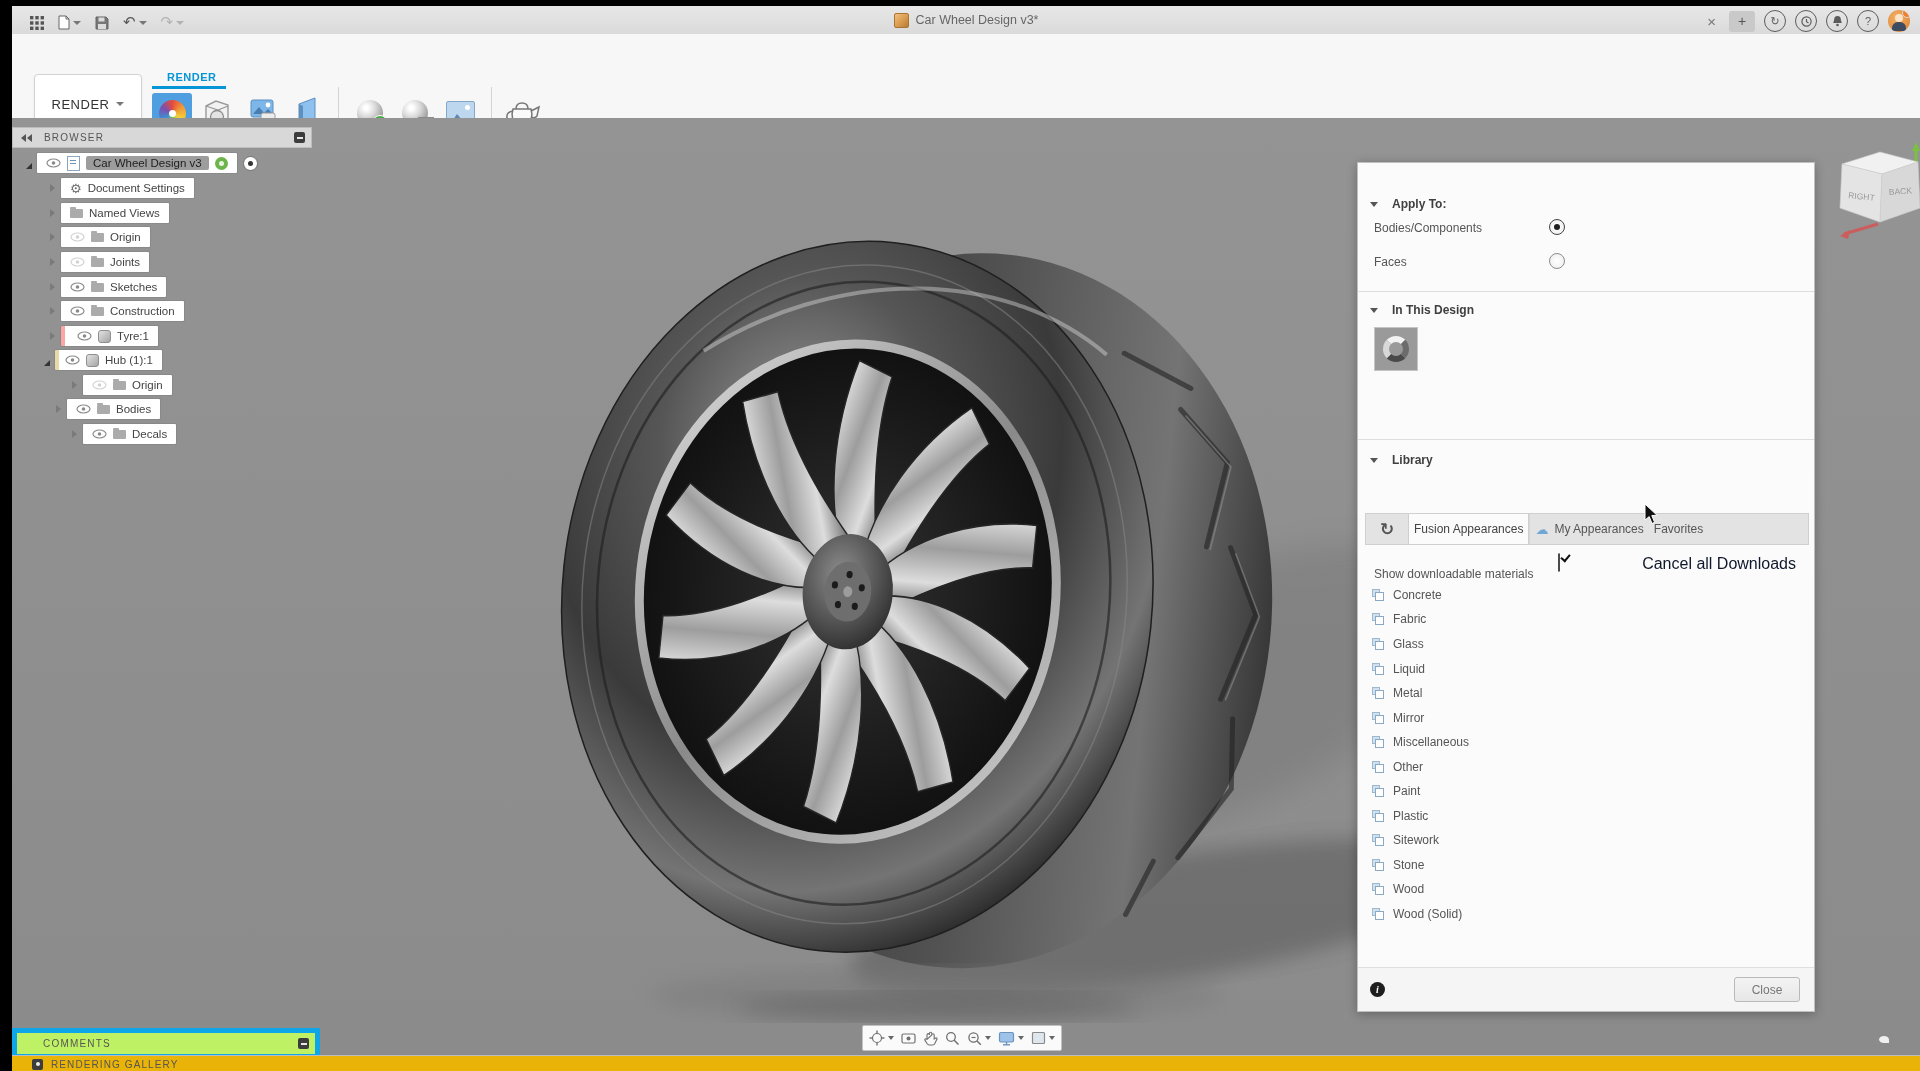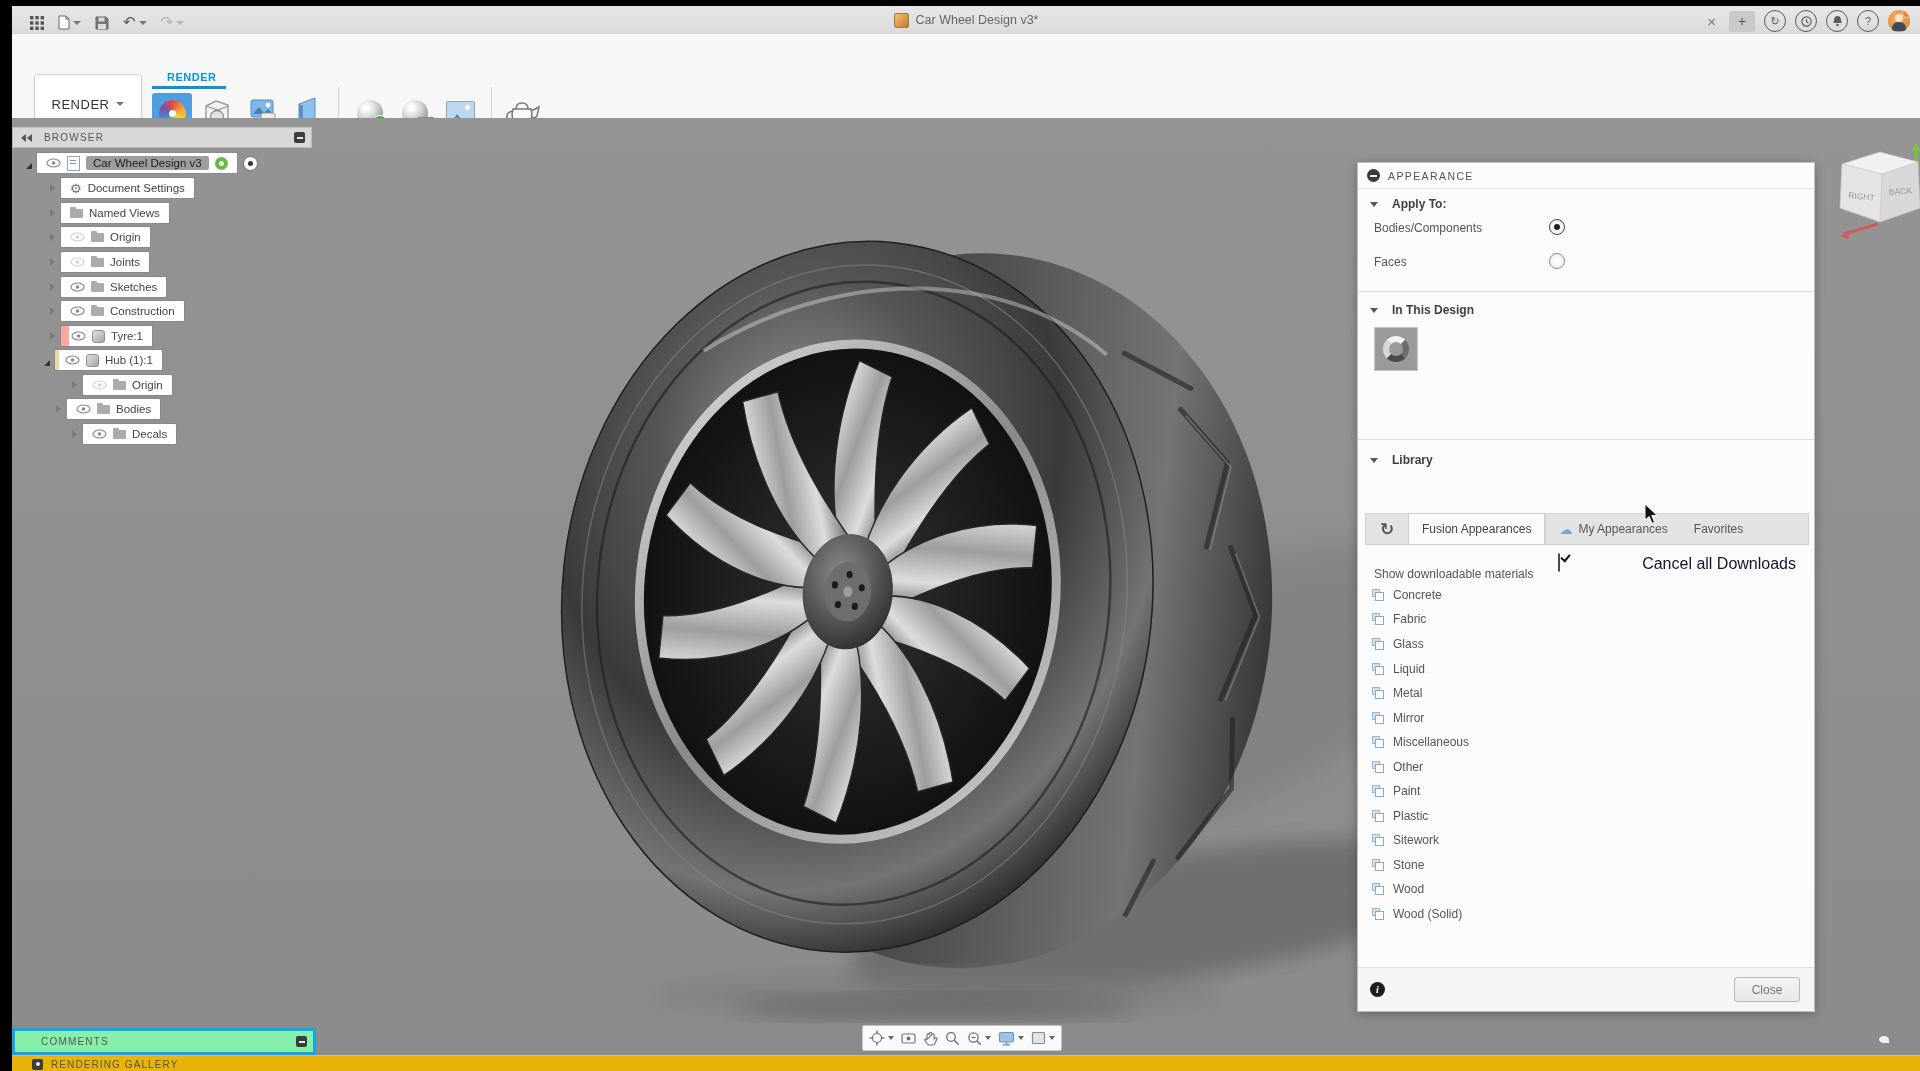--- a/index.html
+++ b/index.html
@@ -67,21 +67,21 @@
   .collapse-ic{margin-left:8px;display:flex;gap:1px}
   .collapse-ic i{width:0;height:0;border-top:4px solid transparent;border-bottom:4px solid transparent;border-right:5px solid #555}
   .sq-ic{width:11px;height:11px;background:#3c3c3c;border-radius:2px;margin-right:6px;position:relative}
   .sq-ic::after{content:"";position:absolute;left:2.5px;top:4.5px;width:6px;height:2px;background:#e8e8e8}
   .b-row{position:absolute;height:20px;display:flex;align-items:center}
   .tri-col{width:0;height:0;border-top:4px solid transparent;border-bottom:4px solid transparent;border-left:5px solid #7a7a7a;margin-right:6px}
   .tri-exp{width:0;height:0;border-left:6px solid transparent;border-top:6px solid transparent;border-bottom:6px solid #333;
            transform:rotate(0deg);margin-right:5px}
   .pill{background:#fff;height:20px;display:flex;align-items:center;gap:6px;padding:0 9px;border-radius:1px;
         box-shadow:0 0 0 1px rgba(0,0,0,.06);font-size:11.5px;color:#444;white-space:nowrap}
-  .pill.mk-green{border-left:8px solid #fca5a5;padding-left:2px}
+  .pill.mk-green{border-left:4px solid #fca5a5;padding-left:12px}
   .pill.mk-tan{border-left:4px solid #e9d9a6;padding-left:6px}
   .eye.dim{opacity:.38}
   .folder{width:13px;height:9px;background:#ababab;position:relative;border-radius:1px}
   .folder::before{content:"";position:absolute;left:0;top:-2px;width:6px;height:2px;background:#ababab;border-radius:1px 1px 0 0}
   .cube-ic{width:11px;height:11px;border:1px solid #8e8e8e;border-radius:3px;background:linear-gradient(135deg,#e2e2e2,#a5a5a5)}
   .gear-ic{font-family:"DejaVu Sans",sans-serif;font-size:13px;color:#6e6e6e;line-height:1}
   .doc-ic{width:11px;height:13px;background:#fff;border:1px solid #8aa5c0;position:relative}
   .doc-ic::after{content:"";position:absolute;left:2px;top:3px;width:6px;height:1.5px;background:#6f94b8;box-shadow:0 3px 0 #6f94b8}
   .root-chip{background:#9d9d9d;color:#1e1e1e;font-size:11.5px;padding:1px 7px;border-radius:2px}
   .green-badge{width:13px;height:13px;border-radius:50%;background:#6cb44c;position:relative}
@@ -107,41 +107,41 @@
   .divider{height:1px;background:#ddd;width:100%}
   .thumb{width:42px;height:42px;background:#9a9a9a;border:1px solid #c4c4c4;display:flex;align-items:center;justify-content:center}
   .ring{width:26px;height:26px;border-radius:50%;border:6px solid #d8d8d8;
         border-top-color:#f2f2f2;border-right-color:#6c6c6c;border-bottom-color:#4a4a4a;box-sizing:border-box}
   .search{width:428px;height:22px;background:#fff;border:1px solid #a9a9a9;border-radius:2px;display:flex;align-items:center}
   .search input{border:0;outline:0;flex:1;font-size:12px;color:#444;padding:0 6px;font-family:inherit;background:transparent}
   .search input::placeholder{color:#9b9b9b}
   .tabbar{width:442px;height:30px;background:#e3e3e3;border:1px solid #d0d0d0;display:flex;align-items:stretch}
   .refr{width:42px;display:flex;align-items:center;justify-content:center;font-size:17px;color:#555;font-weight:bold;
         font-family:"DejaVu Sans",sans-serif}
-  .tab{display:flex;align-items:center;gap:6px;padding:0 13px;font-size:12px;color:#555;border-left:1px solid #d6d6d6}
+  .tab{display:flex;align-items:center;gap:6px;padding:0 5px;font-size:12px;color:#555;border-left:1px solid #d6d6d6}
   .tab.active{background:#fbfbfb;border-left:1px solid #cfcfcf;border-right:1px solid #cfcfcf;color:#444}
   .cloud{color:#6fa8d6;font-size:13px;font-family:"DejaVu Sans",sans-serif}
   .chk{width:13px;height:13px;border:1.5px solid #4a4a4a;background:#fff;position:relative;border-radius:1px}
   .chk::after{content:"";position:absolute;left:2px;top:0px;width:7px;height:4px;border-left:2px solid #111;border-bottom:2px solid #111;
               transform:rotate(-50deg)}
   .cancel-dl{font-size:16px;color:#0f172a}
   .cat-row{position:absolute;left:14px;height:20px;display:flex;align-items:center;gap:9px}
   .cat-ic{width:12px;height:12px;position:relative}
   .cat-ic .b{position:absolute;left:0;top:0;width:6px;height:6px;background:#cfe0ee;border:1px solid #9db9d0}
   .cat-ic .f{position:absolute;left:3px;top:3px;width:7px;height:7px;background:#fff;border:1px solid #8aa9c4}
   .cat-lb{font-size:12px;color:#555}
   .p-footer{left:0;bottom:0;width:100%;height:43px;background:#f5f5f5;border-top:1px solid #dfdfdf;display:flex;align-items:center}
   .info-ic{width:15px;height:15px;border-radius:50%;background:#1e1e1e;color:#fff;font-size:10px;display:flex;align-items:center;
            justify-content:center;margin-left:12px;font-weight:bold;font-family:"Liberation Serif",serif;font-style:italic}
   .close-btn{margin-left:auto;margin-right:14px;width:64px;height:23px;background:linear-gradient(#f3f3f3,#e7e7e7);
              border:1px solid #b9b9b9;border-radius:3px;display:flex;align-items:center;justify-content:center;
              font-size:12px;color:#777}
 
   
-  .comments{left:12px;top:1028px;width:298px;height:21px;background:#86efac;border:3px solid #0ea5e9;display:flex;align-items:center}
+  .comments{left:12px;top:1028px;width:298px;height:21px;background:#bef264;border:5px solid #0ea5e9;display:flex;align-items:center}
   .comments .txt{font-size:10px;letter-spacing:1.2px;color:#555;margin-left:26px;flex:1}
   .navbar{left:862px;top:1025px;height:24px;background:#fafafa;border:1px solid #c2c2c2;border-radius:2px;
           display:flex;align-items:center;padding:0 6px;gap:7px}
   .nav-it{display:flex;align-items:center;gap:3px}
   .gallery{left:12px;top:1055px;width:1908px;height:16px;background:#eab308;border-top:1px solid #bdbdbd;display:flex;align-items:center}
   .gallery .txt{font-size:10px;letter-spacing:1.1px;color:#555;margin-left:8px}
   .gal-ic{width:11px;height:11px;background:#3c3c3c;border-radius:2px;margin-left:20px;position:relative}
   .gal-ic::after{content:"";position:absolute;left:3.5px;top:3.5px;width:4px;height:4px;border-radius:50%;background:#ededed}
   .feedback{left:1874px;top:1030px;width:21px;height:21px;border-radius:50%;background:#262626;position:relative}
   .feedback::after{content:"";position:absolute;left:5px;top:6px;width:10px;height:7px;border-radius:50% 50% 0 50%;background:#f0f0f0}
@@ -531,24 +531,20 @@
         <ellipse cx="7.5" cy="5" rx="6.5" ry="4" fill="none" stroke="#8a8a8a" stroke-width="1.2"></ellipse>
         <circle cx="7.5" cy="5" r="1.8" fill="#8a8a8a"></circle>
       </svg>
     <span class="folder"></span>
     <span>Decals</span>
   </span>
 </div>
 
 
 <div class="abs panel">
-  <div class="abs p-header">
-    <span class="grip"></span>
-    <span class="p-title">APPEARANCE</span>
-  </div>
 
   <div class="abs sec-head" style="left:12px;top:34px">
     <i class="tri-sec"></i>
     <span>Apply To:</span>
   </div>
   <span class="abs p-row-label" style="left:16px;top:58px">Bodies/Components</span>
   <span class="abs radio on" style="left:191px;top:56px">
       <i></i>
     </span>
   <span class="abs p-row-label" style="left:16px;top:92px">Faces</span>

